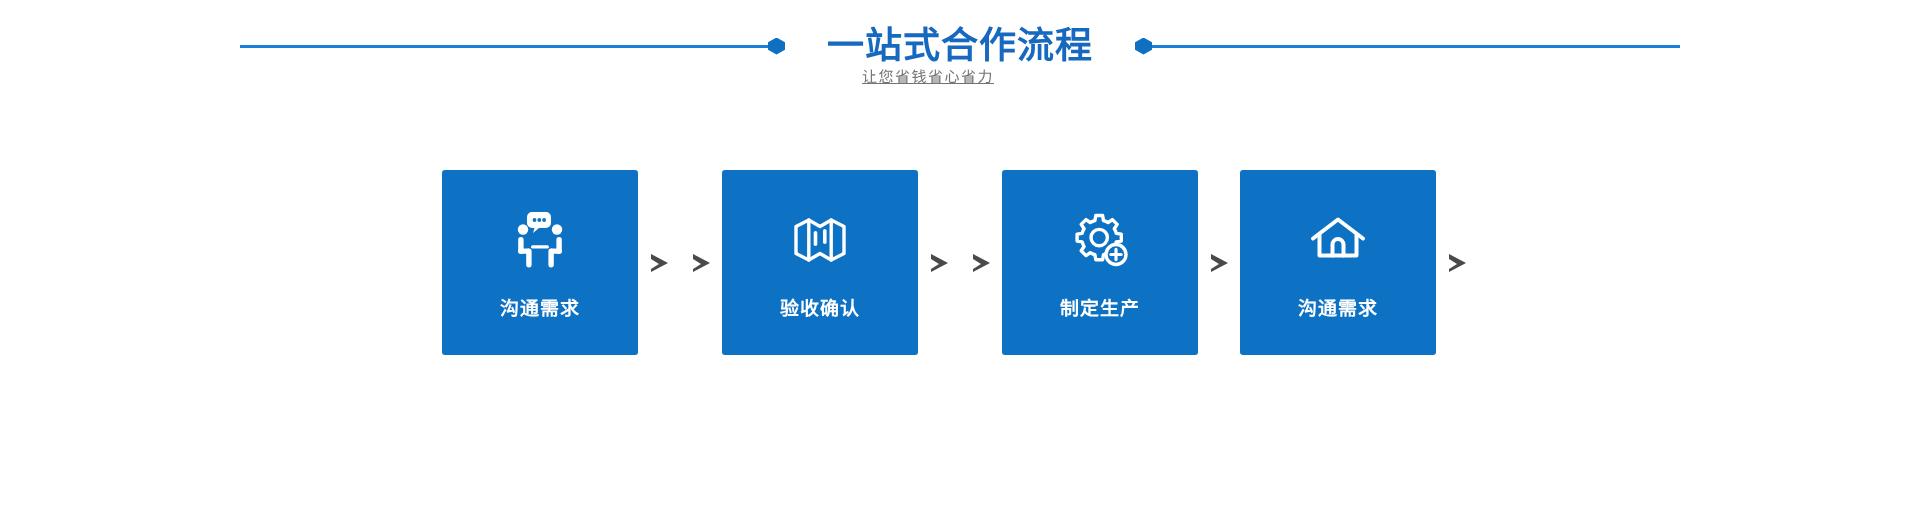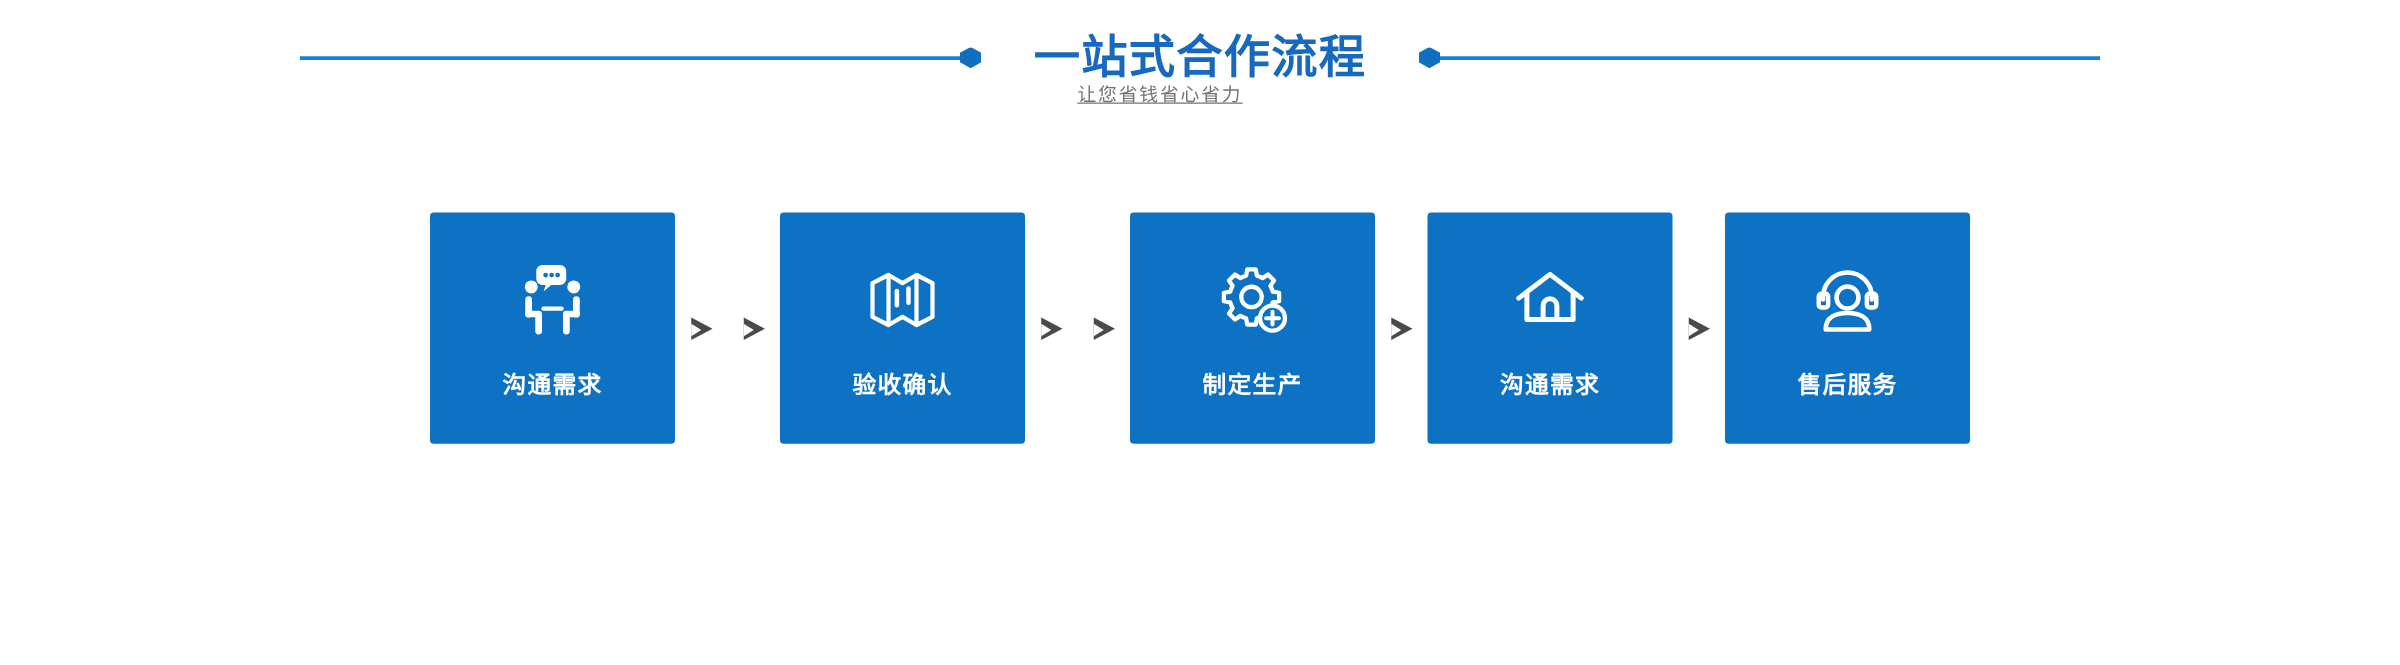--- a/index.html
+++ b/index.html
@@ -292,29 +292,15 @@
           </g>
         </svg>
       </div>
       <div class="card-label">沟通需求</div>
     </div>
 
     <div class="arrow">
       <div class="arrow-glyph"></div>
     </div>
 
-    <div class="card">
-      <div class="card-icon">
-        <svg viewBox="0 0 72 72" width="72" height="72" aria-hidden="true">
-          <g fill="none" stroke="#ffffff" stroke-width="3.6" stroke-linecap="round" stroke-linejoin="round">
-            <path d="M16.5 35.5v-2a19.5 19.5 0 0 1 39 0v2"></path>
-            <rect x="13" y="31" width="7.5" height="11" rx="2"></rect>
-            <rect x="51.5" y="31" width="7.5" height="11" rx="2"></rect>
-            <circle cx="36" cy="34" r="8.8"></circle>
-            <path d="M18.5 59.5c0-9.6 7.8-13.2 17.5-13.2s17.5 3.6 17.5 13.2z"></path>
-          </g>
-        </svg>
-      </div>
-      <div class="card-label">售后服务</div>
-    </div>
 
   </div>
 </div>
 
 </body></html>

